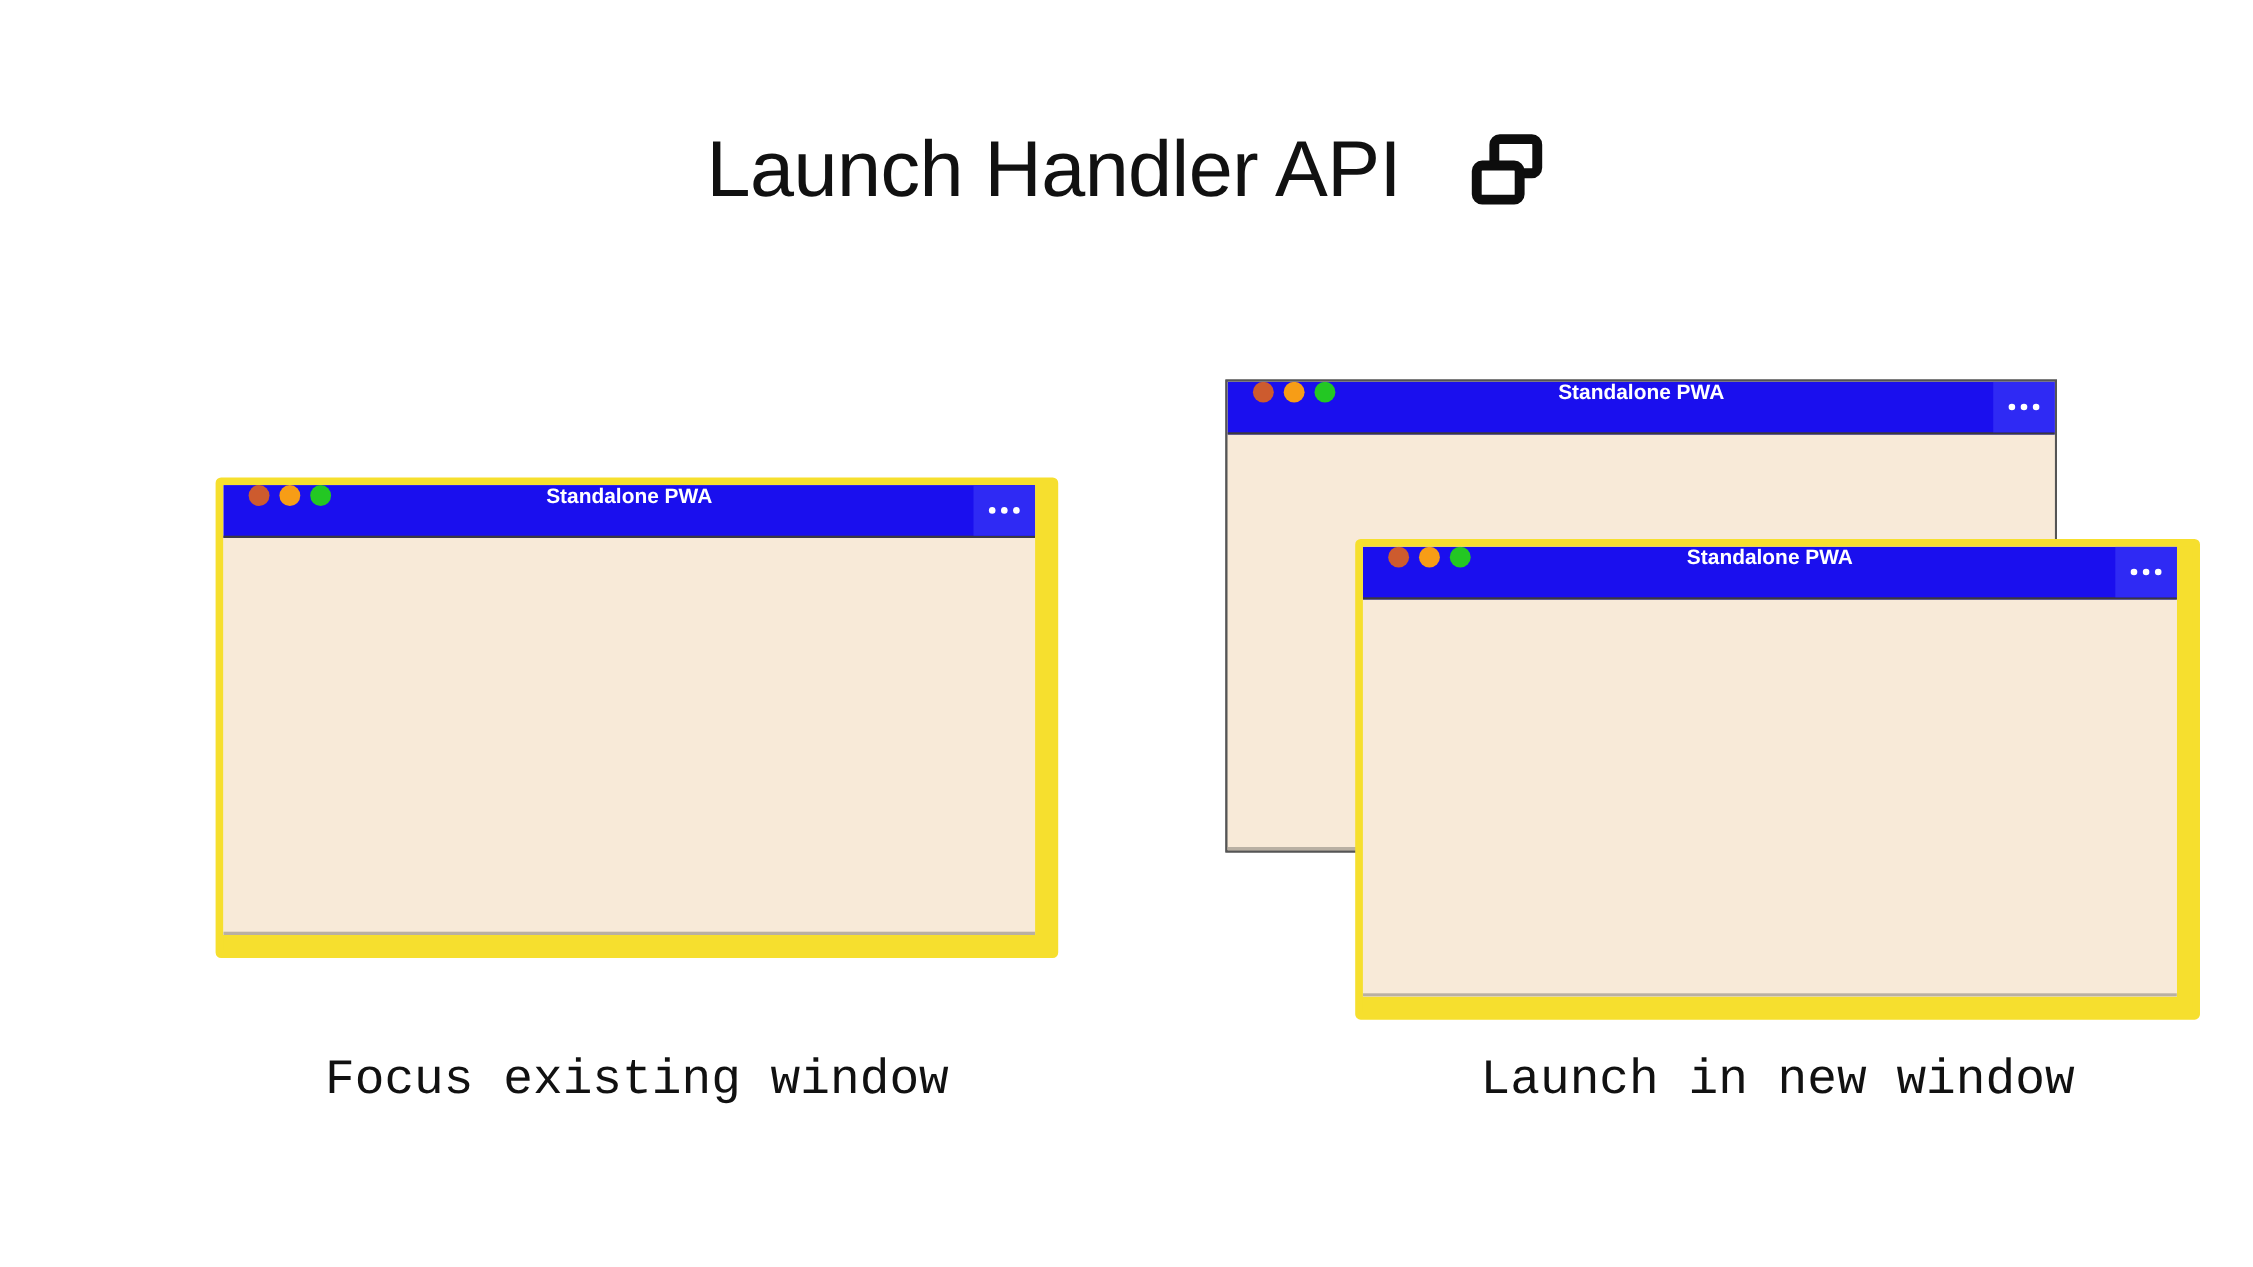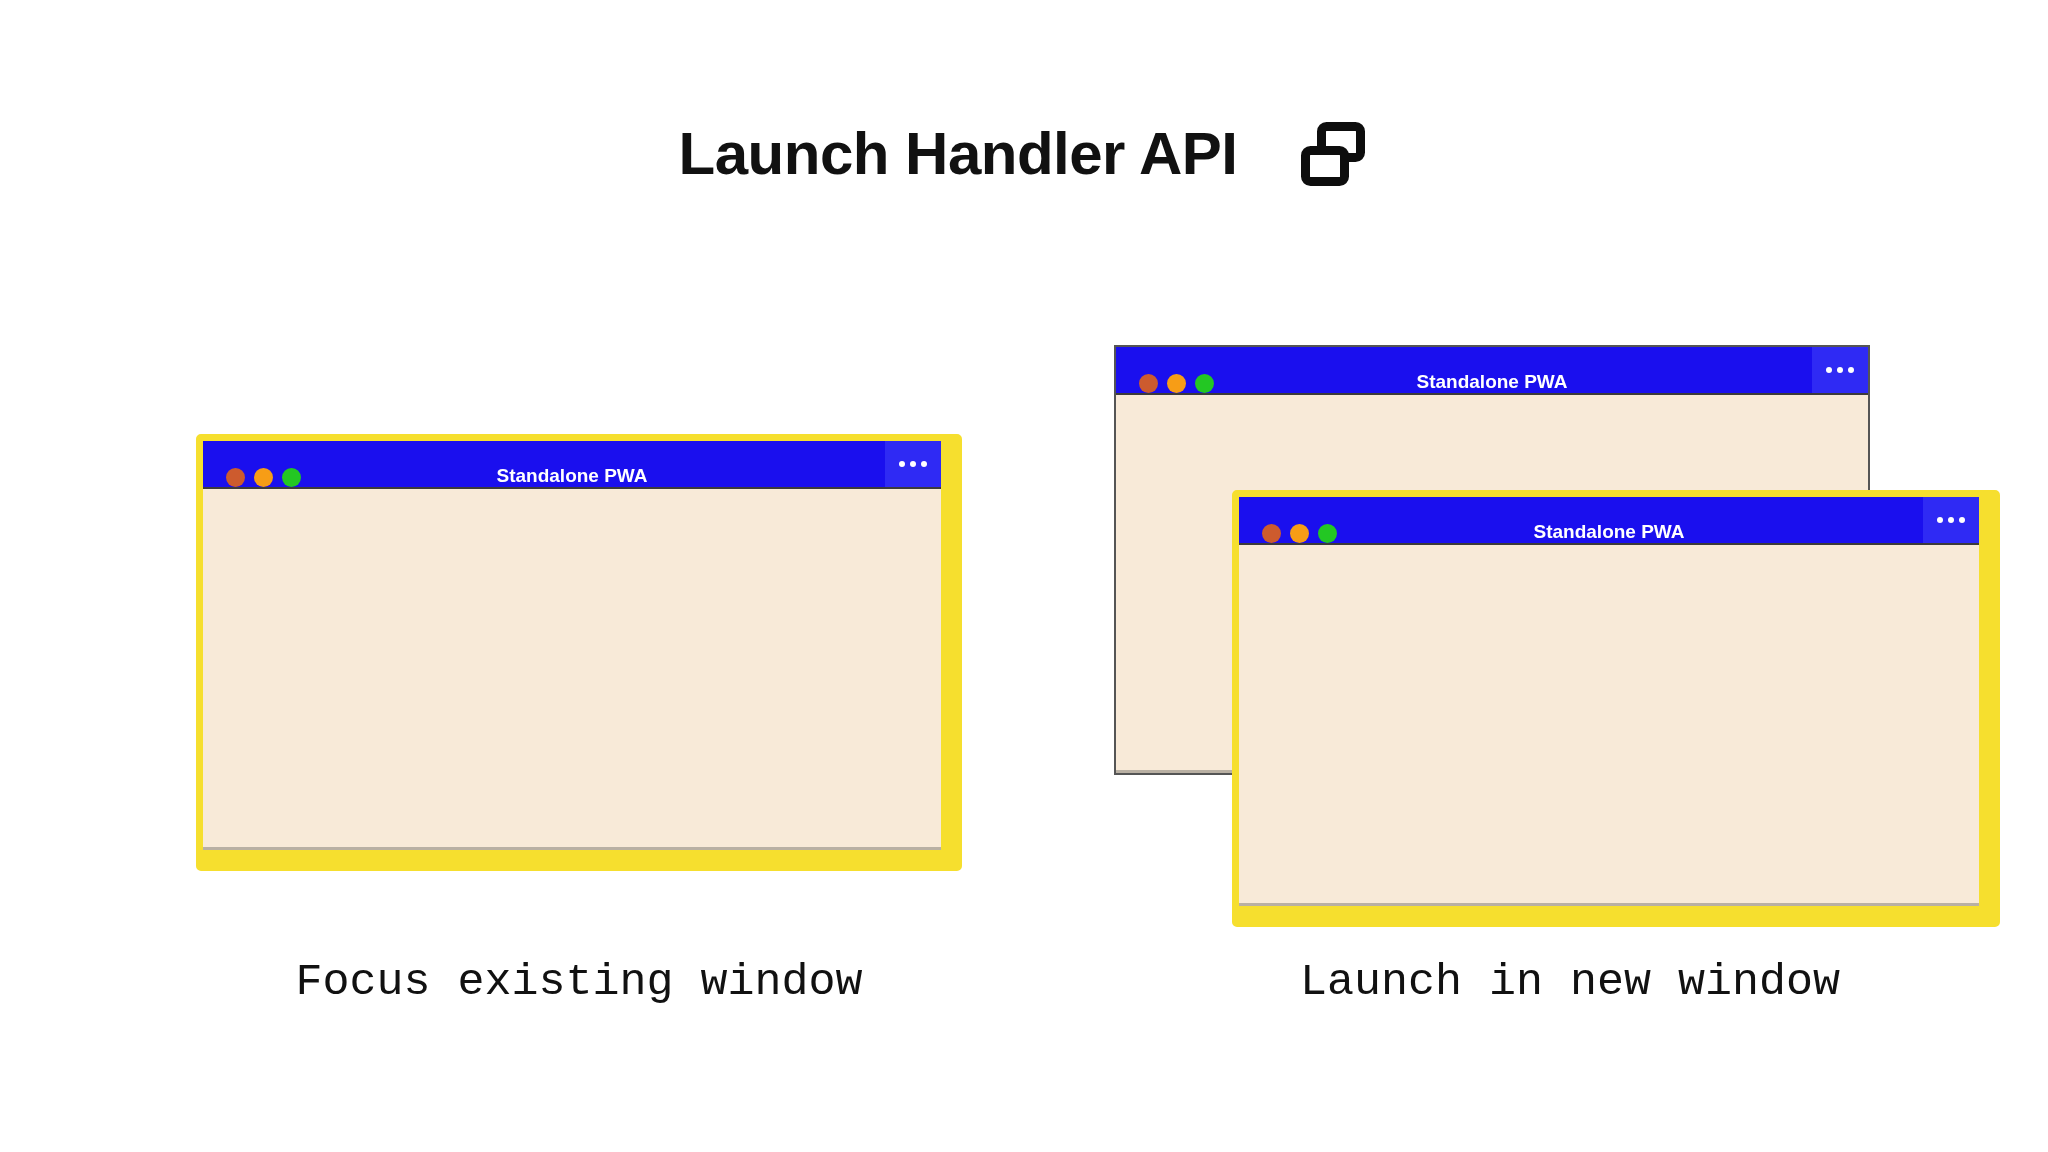--- a/index.html
+++ b/index.html
@@ -23,22 +23,22 @@
     position: absolute;
     left: 0;
     top: 118px;
     width: 2048px;
     display: flex;
     align-items: center;
     justify-content: center;
     gap: 60px;
   }
   .heading-title {
-    font-size: 60px;
-    font-weight: 700;
+    font-size: 72px;
+    font-weight: 400;
     letter-spacing: -0.5px;
     line-height: 1;
     color: #111111;
     white-space: nowrap;
   }
   .heading-icon {
     width: 72px;
     height: 72px;
     display: block;
     flex: 0 0 auto;
@@ -80,21 +80,21 @@
     width: 100%;
     height: 100%;
   }
 
   
   .titlebar {
     position: relative;
     flex: 0 0 auto;
     background: #1a0fee;
     display: flex;
-    align-items: flex-end;
+    align-items: flex-start;
     border-bottom: 2px solid #3c3a3c;
     box-sizing: border-box;
   }
   .traffic-lights {
     display: flex;
     align-items: center;
     gap: 9px;
     flex: 0 0 auto;
   }
   .dot {
@@ -189,21 +189,21 @@
     white-space: nowrap;
     line-height: 1;
     font-family: Liberation Mono, monospace;
   }
   #caption-focus-existing {
     left: 196px;
     top: 960px;
     width: 766px;
   }
   #caption-launch-new {
-    left: 1186px;
+    left: 1232px;
     top: 960px;
     width: 768px;
   }
 
   
   #window-new-back  { z-index: 1; }
   #window-new-front { z-index: 2; }
 </style>
 </head>
 <body>

